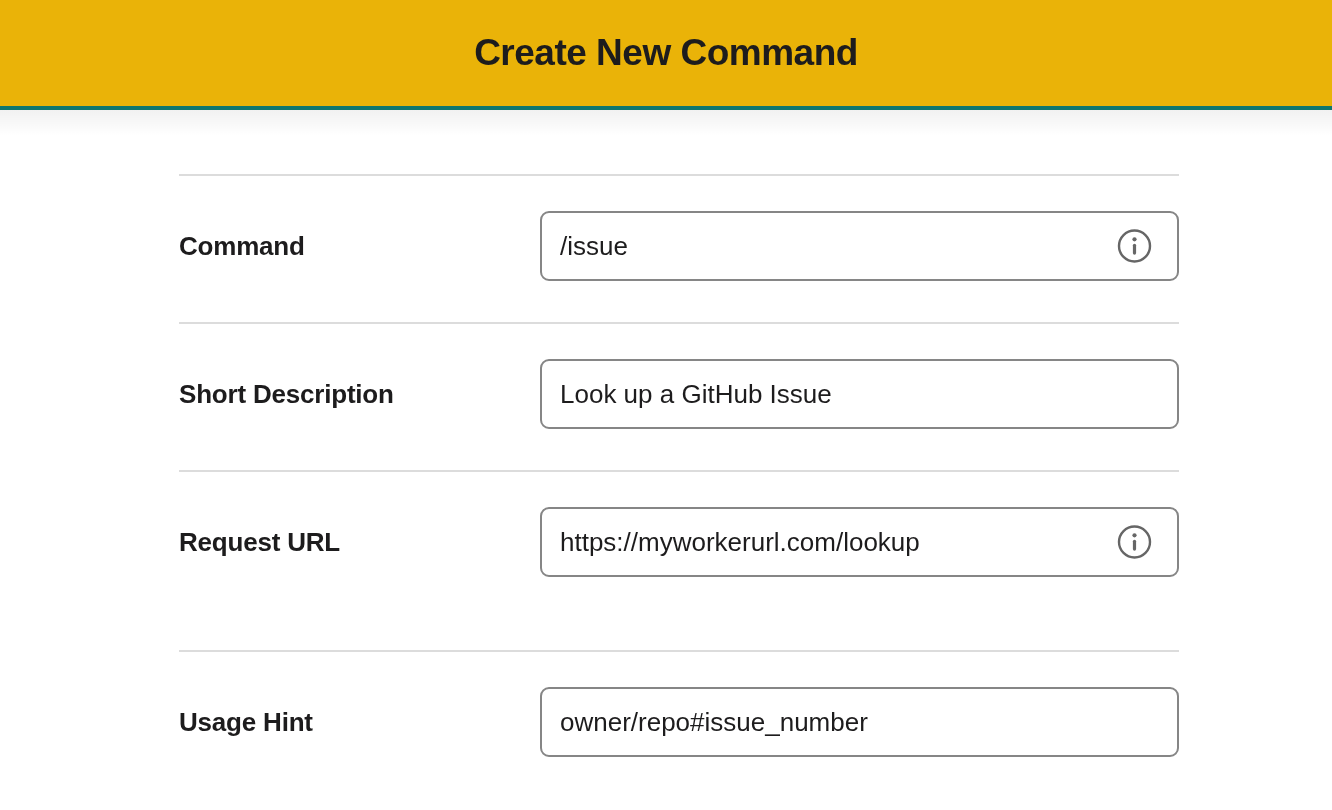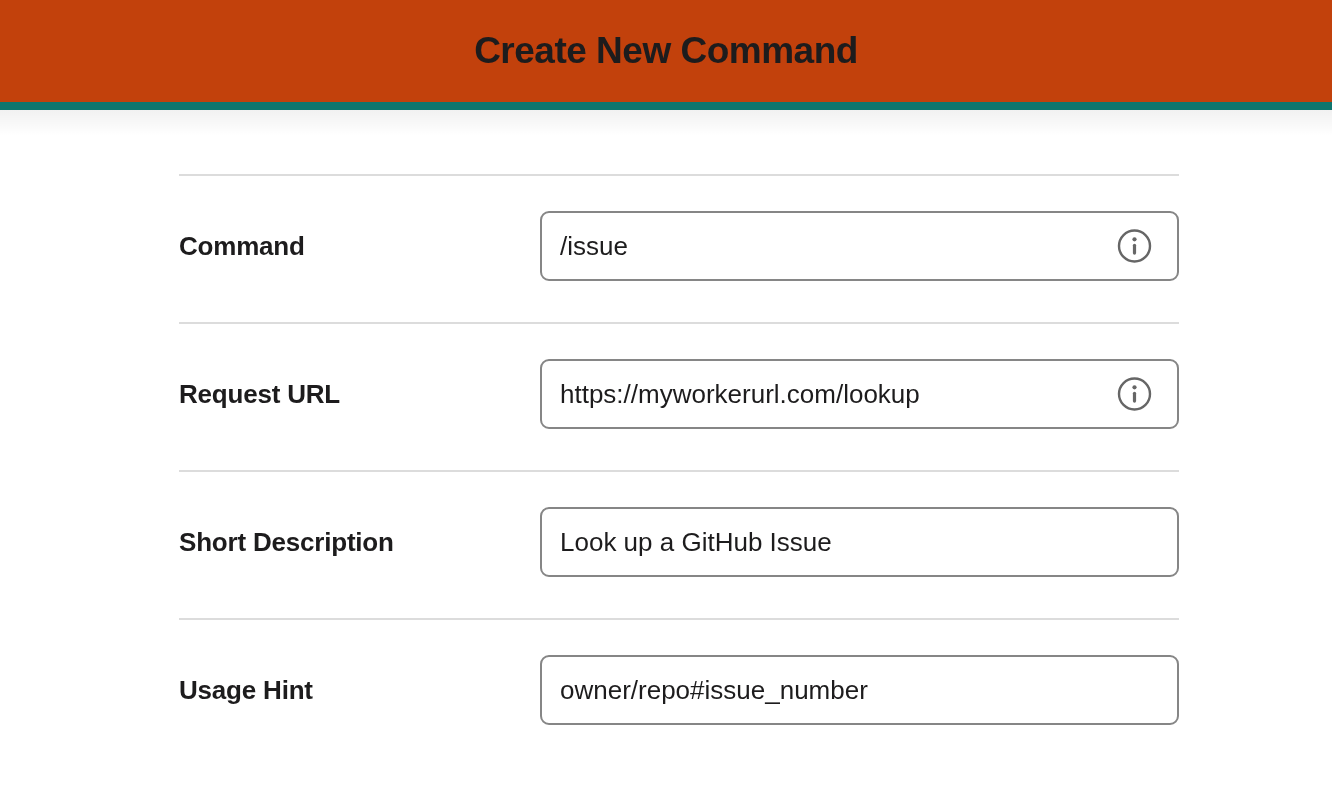--- a/index.html
+++ b/index.html
@@ -2,22 +2,22 @@
 <html><head>
 <meta charset="utf-8">
 <style>
   * { margin:0; padding:0; box-sizing:border-box; }
   html,body { width:1332px; height:810px; background:#ffffff; overflow:hidden; }
   body { font-family:"Liberation Sans", sans-serif; color:#1d1c1d; }
 
   .header {
     height:110px;
     display:flex; align-items:center; justify-content:center;
-    background:#c2410c;
-    border-bottom:8px solid #0f766e;
+    background:#eab308;
+    border-bottom:4px solid #0f766e;
   }
   .page-title {
     font-size:37px;
     font-weight:bold;
     letter-spacing:-0.5px;
     color:#1d1c1d;
   }
   .header-shadow {
     height:26px;
     background:linear-gradient(to bottom, rgba(0,0,0,0.055), rgba(0,0,0,0));
@@ -25,21 +25,21 @@
 
   .form {
     margin:38px 153px 0 179px; 
   }
   .form-row {
     border-top:2px solid #dcdcdc;
     padding:35px 0 41px 0;
     display:flex;
     align-items:center;
   }
-  .form-row.last { padding-bottom:0; }
+  .form-row.last { padding-bottom:0;margin-top:32px; }
   .row-label {
     width:361px;
     flex-shrink:0;
     font-size:26px;
     font-weight:bold;
     color:#1d1c1d;
     line-height:70px;
     letter-spacing:-0.2px;
   }
   .input-col { flex:1; min-width:0; }
@@ -92,38 +92,38 @@
         <svg class="info-icon" viewBox="0 0 35 35">
           <circle cx="17.5" cy="17.5" r="15.5" fill="none" stroke="currentColor" stroke-width="2.4"></circle>
           <circle cx="17.5" cy="10.8" r="2.1" fill="currentColor"></circle>
           <rect x="15.9" y="15.2" width="3.2" height="11" rx="1.6" fill="currentColor"></rect>
         </svg>
       </div>
     </div>
   </div>
 
   <div class="form-row">
+    <div class="row-label">Short Description</div>
+    <div class="input-col">
+      <div class="input-wrap">
+        <input class="text-input" type="text" value="Look up a GitHub Issue" style="">
+      </div>
+    </div>
+  </div>
+
+  <div class="form-row">
     <div class="row-label">Request URL</div>
     <div class="input-col">
       <div class="input-wrap">
         <input class="text-input" type="text" value="https://myworkerurl.com/lookup" style="">
         <svg class="info-icon" viewBox="0 0 35 35">
           <circle cx="17.5" cy="17.5" r="15.5" fill="none" stroke="currentColor" stroke-width="2.4"></circle>
           <circle cx="17.5" cy="10.8" r="2.1" fill="currentColor"></circle>
           <rect x="15.9" y="15.2" width="3.2" height="11" rx="1.6" fill="currentColor"></rect>
         </svg>
-      </div>
-    </div>
-  </div>
-
-  <div class="form-row">
-    <div class="row-label">Short Description</div>
-    <div class="input-col">
-      <div class="input-wrap">
-        <input class="text-input" type="text" value="Look up a GitHub Issue" style="">
       </div>
     </div>
   </div>
 
   <div class="form-row last">
     <div class="row-label">Usage Hint</div>
     <div class="input-col">
       <div class="input-wrap">
         <input class="text-input" type="text" value="owner/repo#issue_number" style="">
       </div>

